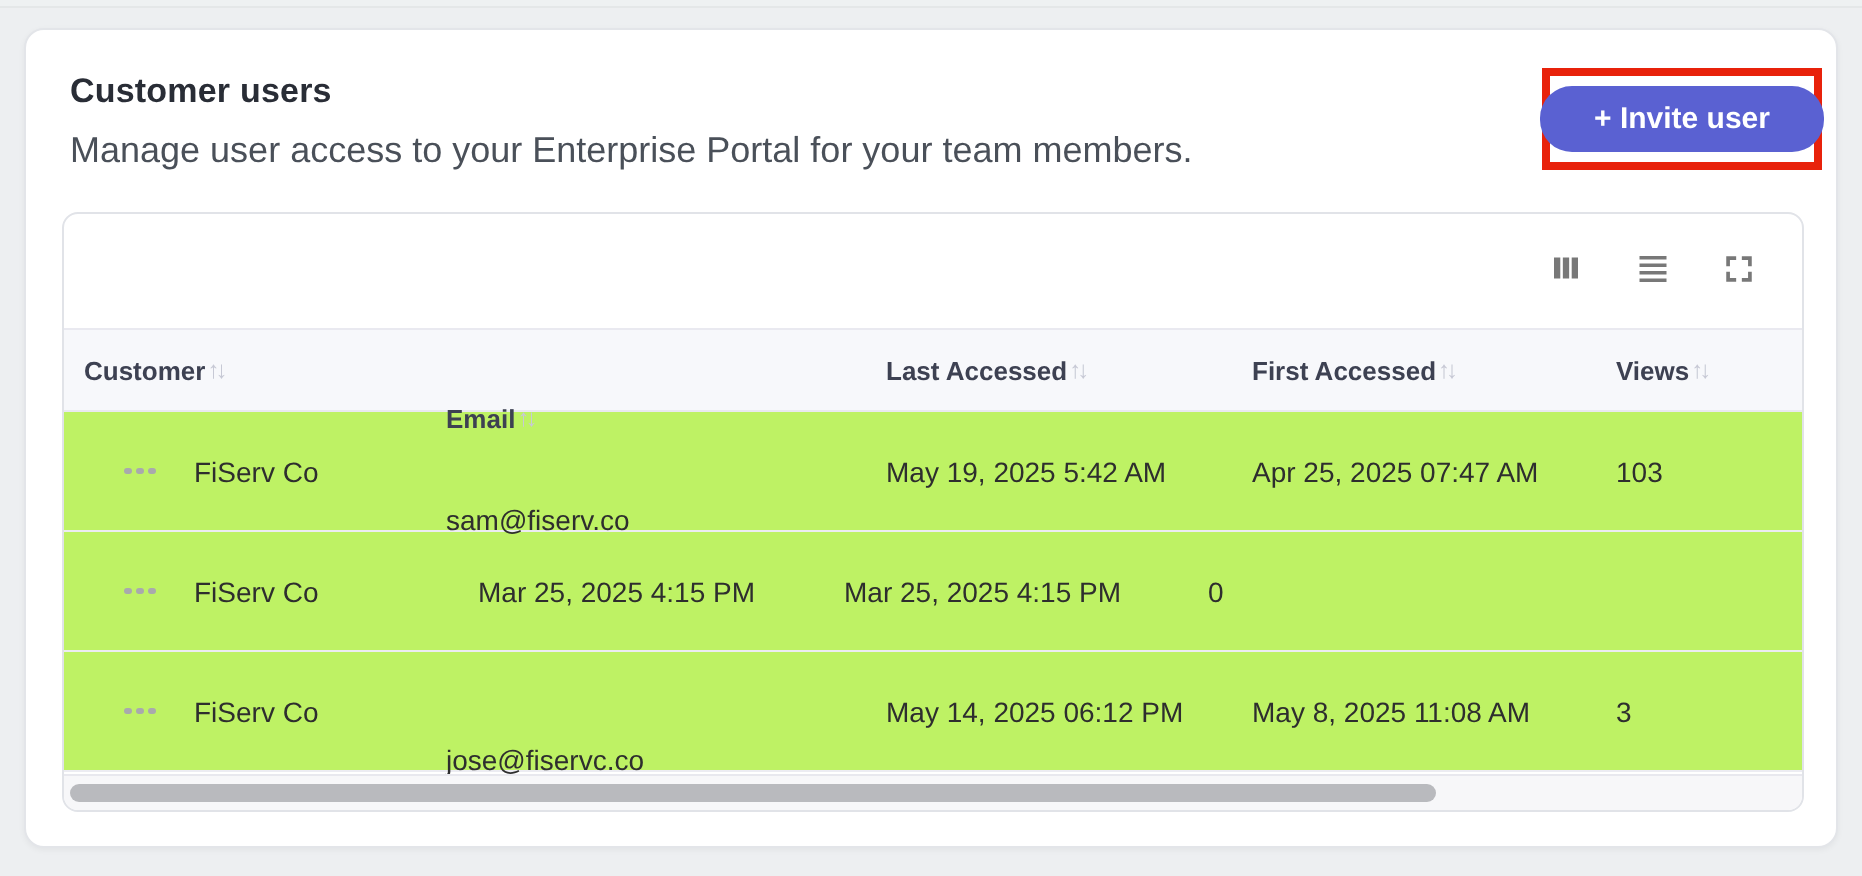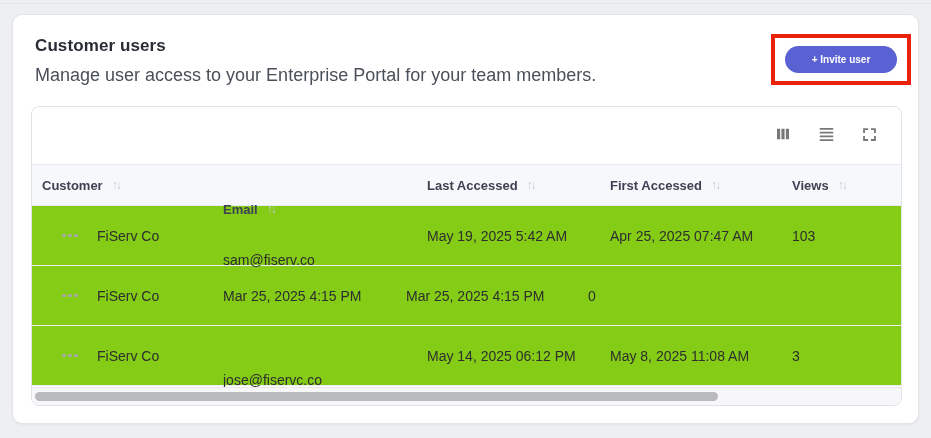--- a/index.html
+++ b/index.html
@@ -23,21 +23,21 @@
   .page-title { font-size:17px; font-weight:bold; color:#292d36; letter-spacing:0.1px; }
   .page-subtitle { margin-top:9px; font-size:18px; color:#4a5059; }
 
   .annotation-box {
     position:absolute; left:758px; top:19px; width:140px; height:51px;
     border:4px solid #e8220b;
     display:flex; align-items:center; justify-content:center;
   }
   .invite-btn {
     background:#5a61d2; color:#ffffff; border:none; border-radius:16px;
-    font-family:inherit; font-size:10px; font-weight:bold;
+    font-family:inherit; font-size:15px; font-weight:bold;
     padding:8px 27px; cursor:pointer; white-space:nowrap;
   }
 
   .inner-card {
     position:absolute; left:18px; top:91px; width:871px; height:300px;
     border:1px solid #e1e3e8; border-radius:8px; background:#ffffff;
     overflow:hidden;
   }
   .grid-toolbar {
     height:57px; display:flex; align-items:center; justify-content:flex-end;
@@ -47,33 +47,33 @@
     width:22px; height:22px; display:flex; align-items:center; justify-content:center;
     background:none; border:none; cursor:pointer; color:#757575;
   }
   .icon-btn svg { fill:#787878; }
 
   .grid-header {
     display:flex; align-items:center; height:42px;
     background:#f7f8fb; border-top:1px solid #e9e9f0; border-bottom:1px solid #e9e9f0;
     padding-left:10px; font-size:13px; font-weight:bold; color:#3d4152;
   }
-  .hcell { display:flex; align-items:center; gap:9px; cursor:pointer; }
+  .hcell { display:flex; align-items:center; gap:1px; cursor:pointer; }
   .sort-icon { color:#c7c9d5; font-size:12px; font-weight:normal; letter-spacing:-2px; }
 
   .col-1 { width:181px; }
   .col-2 { width:204px;margin-top:48px; }
-  .col-3 { width:183px; }
+  .col-3 { width:183px;margin-left:16px; }
   .col-4 { width:182px; }
   .col-5 { flex:1; }
 
   .grid-row {
     display:flex; align-items:center; height:60px;
     border-bottom:1px solid #ececf2; padding-left:10px;
-    font-size:14px; color:#2e2e2e; background:#84cc16;
+    font-size:14px; color:#2e2e2e; background:#bef264;
   }
   .cell-customer { display:flex; align-items:center; }
   .dots-btn {
     margin-left:18px; margin-right:17px; width:20px; height:16px;
     display:flex; align-items:center; justify-content:center; gap:2.5px;
     background:none; border:none; cursor:pointer;
   }
   .dots-btn i { width:3.5px; height:3.5px; border-radius:50%; background:#a9a9ad; }
 
   .hscrollbar {

